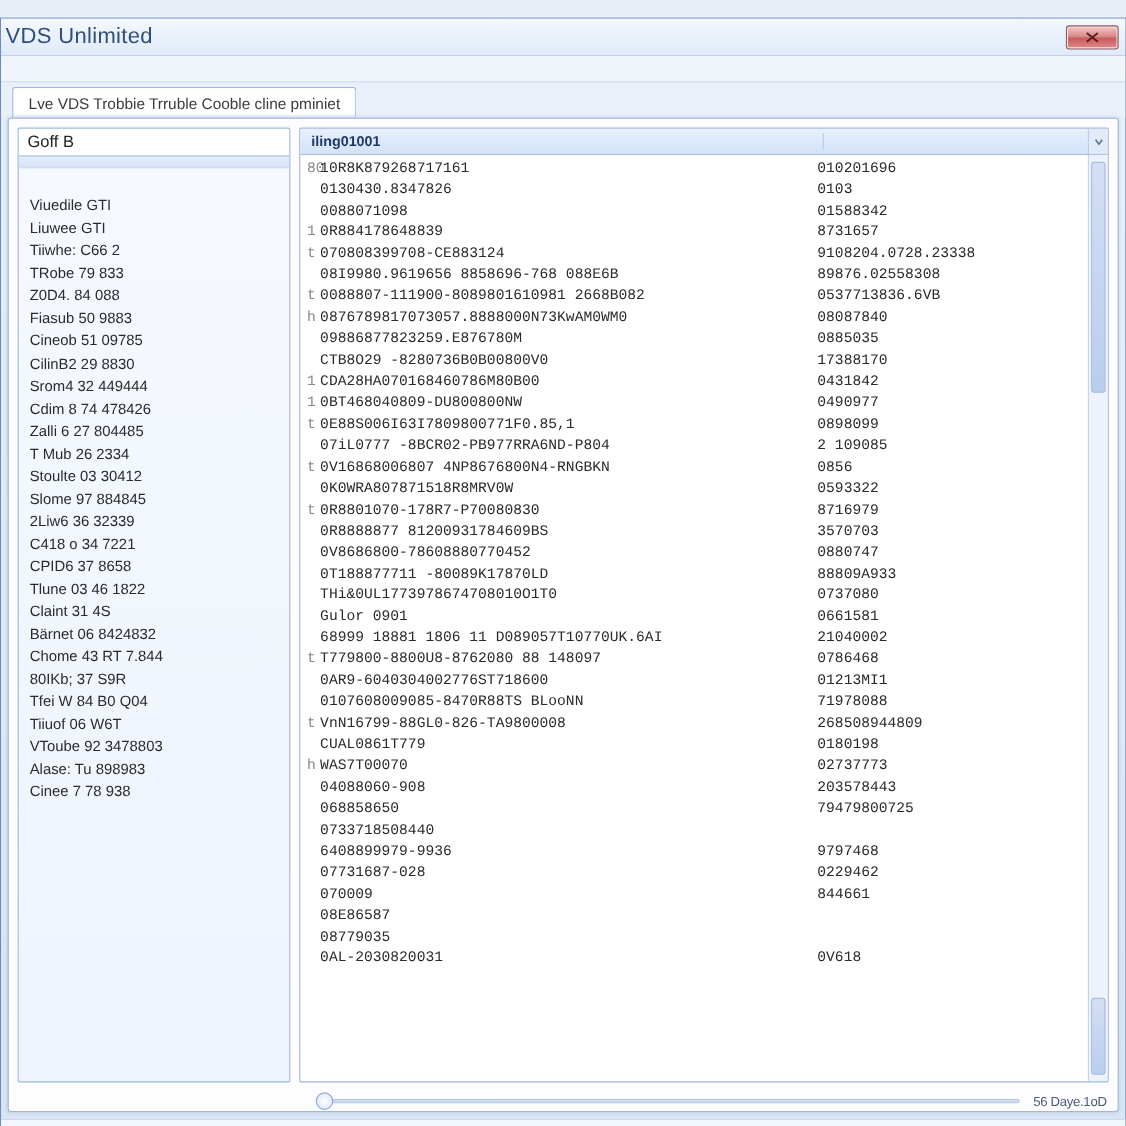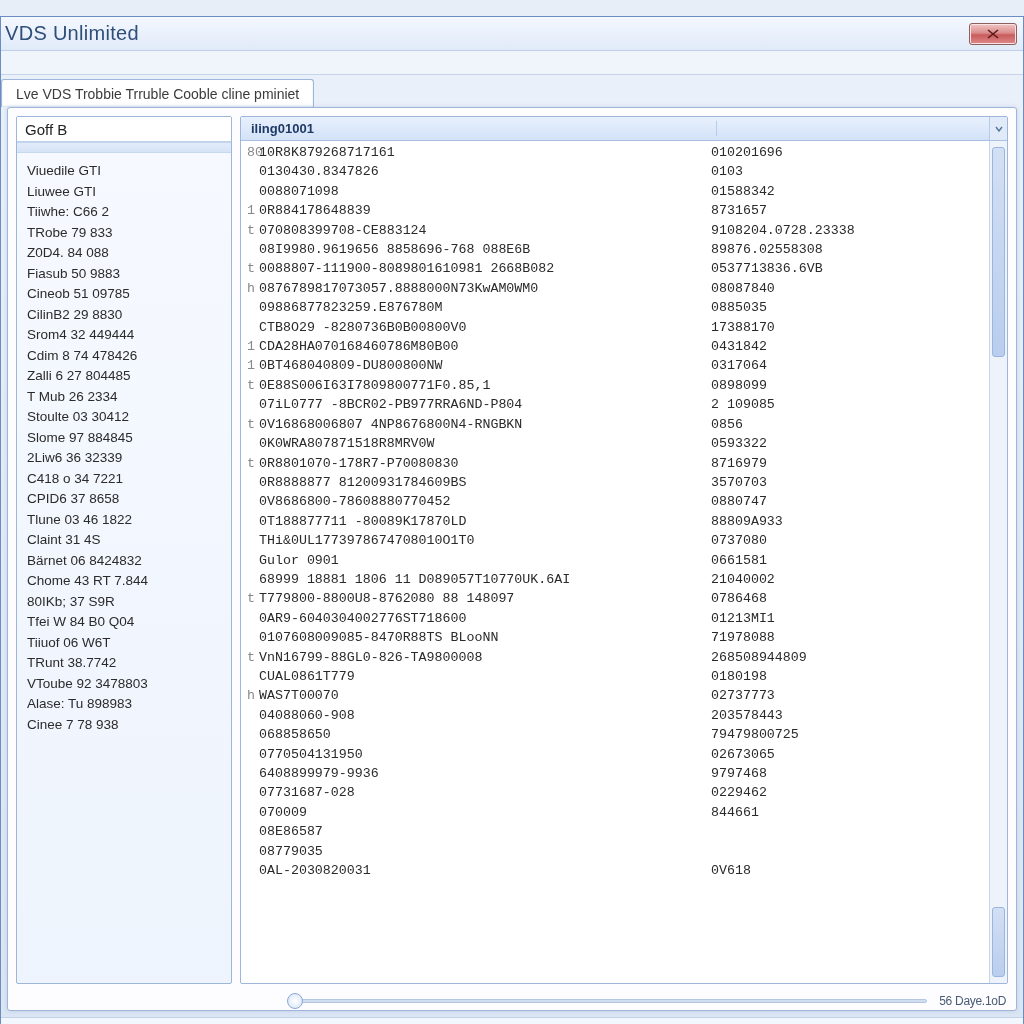--- a/index.html
+++ b/index.html
@@ -51,20 +51,21 @@
   .spacer-bar {
     height: 24px;
     background: #f0f4fb;
     border-bottom: 1px solid #c7d4e8;
   }
 
   
   .tabstrip {
     height: 32px;
     display: flex; align-items: flex-end;
+    padding-left: 10px;
     background: #eaf0fa;
   }
   .tab {
     height: 28px;
     padding: 0 14px;
     border: 1px solid #9db6d9;
     border-bottom: none;
     border-radius: 3px 3px 0 0;
     background: #fff;
     display: flex; align-items: center;
@@ -88,42 +89,42 @@
   .panels {
     flex: 1;
     display: flex;
     padding: 8px;
     gap: 8px;
     overflow: hidden;
   }
 
   
   .sidebar {
-    width: 216px;
+    width: 248px;
     border: 1px solid #9db6d9;
     border-radius: 2px;
     background: linear-gradient(#f6f9ff, #eef4fd);
     display: flex; flex-direction: column;
     overflow: hidden;
   }
   .sidebar-header {
     padding: 4px 8px 3px 8px;
     font-size: 15px;
     color: #222;
     border-bottom: 2px solid #c2d3ec;
     background: #fff;
   }
   .sidebar-sep {
     height: 10px;
     background: linear-gradient(#e2ecfa, #d6e3f6);
     border-bottom: 1px solid #c8d8ef;
   }
   .sidebar-list {
     flex: 1;
-    padding: 8px 4px;
+    padding: 24px 4px;
     overflow: hidden;
     font-size: 13.5px;
     line-height: 20.5px;
     color: #2b2b2b;
     white-space: nowrap;
   }
   .sidebar-item { padding: 0 6px; cursor: pointer; }
 
   
   .dataview {
@@ -286,21 +287,20 @@
             <div class="sidebar-item">2Liw6 36 32339</div>
             <div class="sidebar-item">C418 o 34 7221</div>
             <div class="sidebar-item">CPID6 37 8658</div>
             <div class="sidebar-item">Tlune 03 46 1822</div>
             <div class="sidebar-item">Claint  31 4S</div>
             <div class="sidebar-item">Bärnet 06 8424832</div>
             <div class="sidebar-item">Chome 43 RT  7.844</div>
             <div class="sidebar-item">80IKb; 37 S9R</div>
             <div class="sidebar-item">Tfei W  84 B0 Q04</div>
             <div class="sidebar-item">Tiiuof  06 W6T</div>
-            <div class="sidebar-item">TRunt 38.7742</div>
             <div class="sidebar-item">VToube 92 3478803</div>
             <div class="sidebar-item">Alase: Tu 898983</div>
             <div class="sidebar-item">Cinee 7 78 938</div>
           </div>
       </div>
 
       <div class="dataview">
         <div class="dv-header">
           <div class="colA">iling01001</div>
           <div class="colB"></div>
@@ -363,21 +363,21 @@
                 <span class="b">17388170</span>
               </div>
               <div class="row">
                 <span class="m">1</span>
                 <span class="a">CDA28HA070168460786M80B00</span>
                 <span class="b">0431842</span>
               </div>
               <div class="row">
                 <span class="m">1</span>
                 <span class="a">0BT468040809-DU800800NW</span>
-                <span class="b">0317064</span>
+                <span class="b">0490977</span>
               </div>
               <div class="row">
                 <span class="m">t</span>
                 <span class="a">0E88S006I63I7809800771F0.85,1</span>
                 <span class="b">0898099</span>
               </div>
               <div class="row">
                 <span class="m"></span>
                 <span class="a">07iL0777 -8BCR02-PB977RRA6ND-P804</span>
                 <span class="b">2  109085</span>
@@ -462,22 +462,21 @@
                 <span class="a">04088060-908</span>
                 <span class="b">203578443</span>
               </div>
               <div class="row">
                 <span class="m"></span>
                 <span class="a">068858650</span>
                 <span class="b">79479800725</span>
               </div>
               <div class="row">
                 <span class="m"></span>
-                <span class="a">0770504131950</span>
-                <span class="b">02673065</span>
+                <span class="a">0733718508440</span>
               </div>
               <div class="row">
                 <span class="m"></span>
                 <span class="a">6408899979-9936</span>
                 <span class="b">9797468</span>
               </div>
               <div class="row">
                 <span class="m"></span>
                 <span class="a">07731687-028</span>
                 <span class="b">0229462</span>

